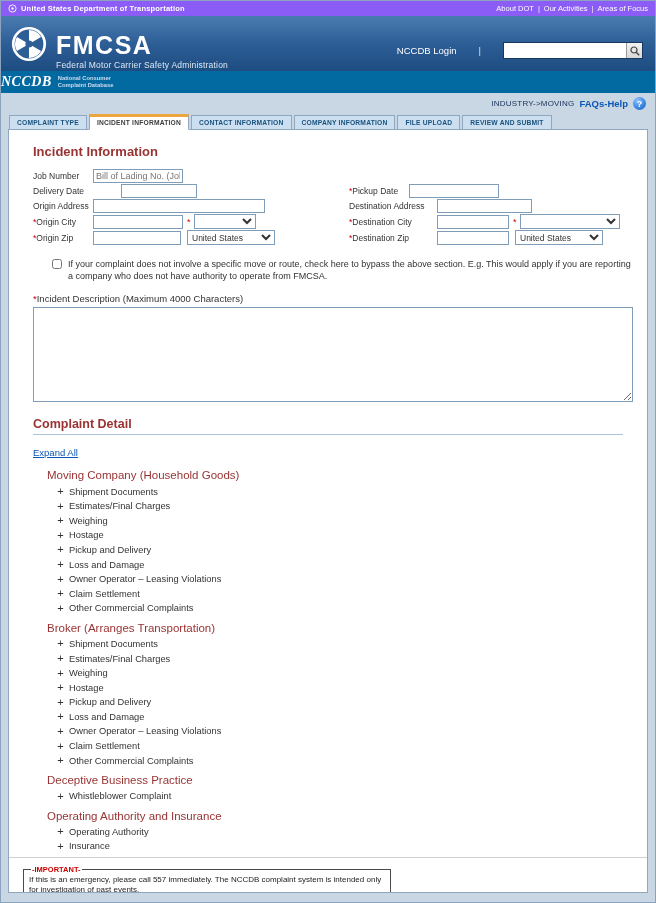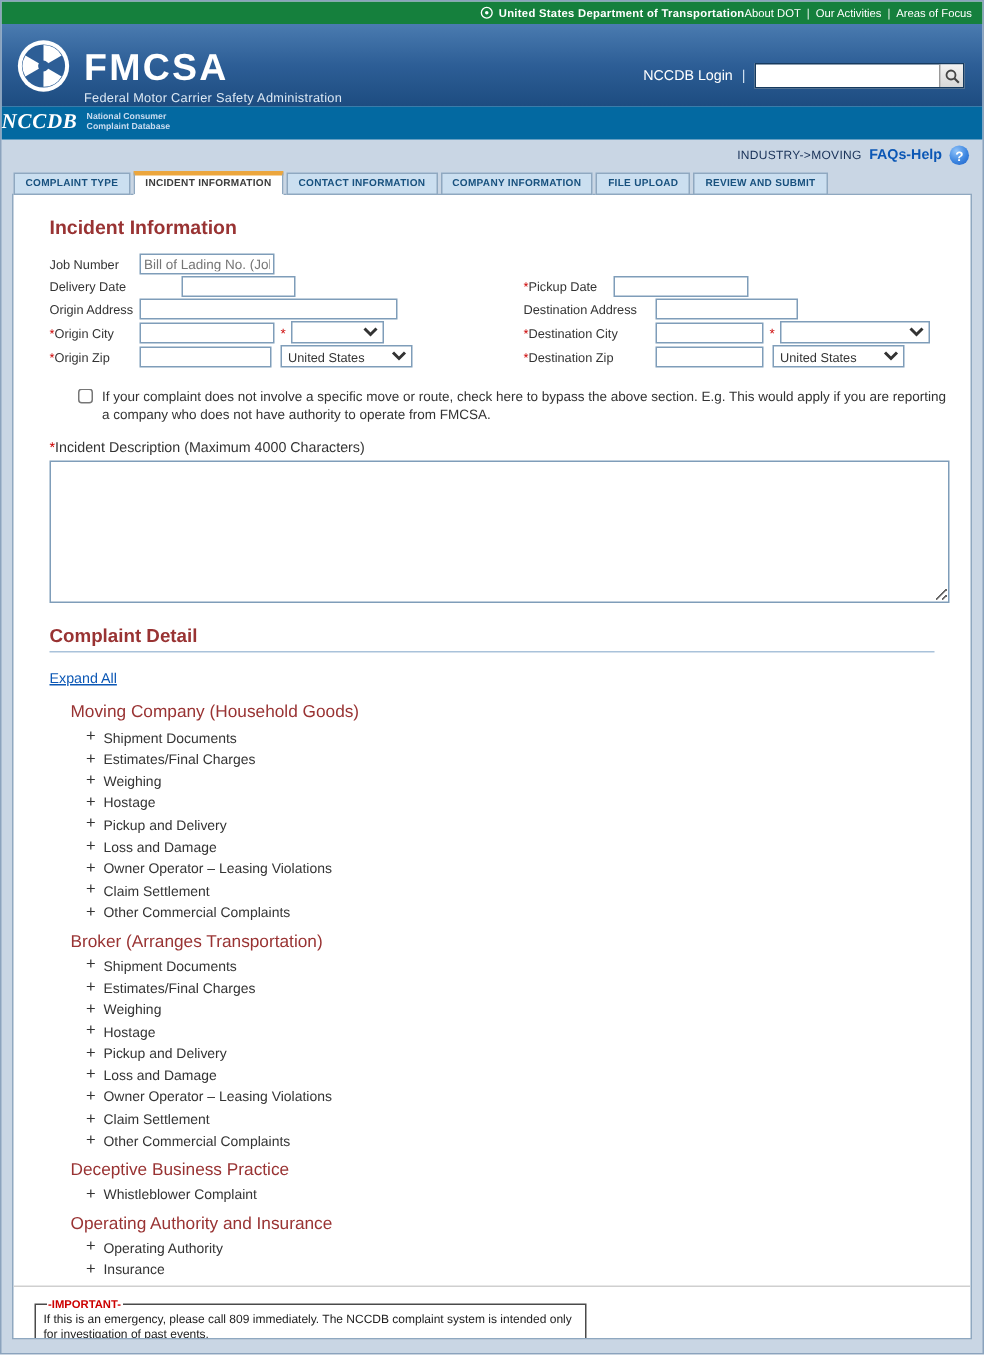--- a/index.html
+++ b/index.html
@@ -1,30 +1,30 @@
 <!DOCTYPE html>
 <html><head>
 <meta charset="utf-8">
 <title>NCCDB - Incident Information</title>
 <style>
 *{box-sizing:border-box;margin:0;padding:0;}
 body{width:656px;height:903px;background:#c9d6e4;font-family:"Liberation Sans","DejaVu Sans",sans-serif;}
 .page{width:656px;height:903px;display:flex;flex-direction:column;overflow:hidden;background:#c9d6e4;border:1px solid #8ba3bd;}
 
-.topbar{flex:0 0 15px;background:#15803d;color:#fff;display:flex;justify-content:flex-end;align-items:center;padding:0 7px;font-size:7.5px;}
+.topbar{flex:0 0 15px;background:#8b5cf6;color:#fff;display:flex;justify-content:space-between;align-items:center;padding:0 7px;font-size:7.5px;}
 .topbar-left{display:flex;align-items:center;gap:4px;font-weight:bold;letter-spacing:.2px;}
 .topbar-right{display:flex;align-items:center;gap:4px;}
 .topbar-right a{color:#fff;text-decoration:none;cursor:pointer;}
 .topbar .sep{opacity:.9;}
 
 .header{flex:0 0 55px;background:linear-gradient(180deg,#4a7bb0 0%,#2d5e96 50%,#1d4c80 100%);display:flex;justify-content:space-between;align-items:center;padding:0 12px 0 10px;}
 .brand{display:flex;align-items:center;gap:9px;}
 .brand-name{color:#fff;font-size:25px;font-weight:bold;letter-spacing:1.5px;line-height:1;margin-top:15px;}
 .brand-sub{color:#dce8f4;font-size:8.5px;margin-top:2px;letter-spacing:.2px;}
-.header-right{display:flex;align-items:center;gap:6px;margin-top:14px;}
+.header-right{display:flex;align-items:center;gap:22px;margin-top:14px;}
 .login-link{color:#fff;font-size:9.5px;text-decoration:none;cursor:pointer;}
 .pipe{color:#cfe0f0;font-size:9.5px;}
 .searchbox{display:flex;align-items:stretch;background:#fff;border:1px solid #163a5e;height:17px;width:140px;}
 .searchbox input{flex:1;min-width:0;border:none;outline:none;font-size:9px;padding:0 3px;background:transparent;}
 .search-btn{flex:0 0 16px;background:linear-gradient(#f2f2f2,#d8d8d8);border:none;border-left:1px solid #999;display:flex;align-items:center;justify-content:center;cursor:pointer;padding:0;}
 
 .nccdb-bar{flex:0 0 22px;background:#0369a1;display:flex;align-items:center;gap:6px;padding:0 0;}
 .nccdb-logo{color:#fff;font-family:"Liberation Serif","DejaVu Serif",serif;font-style:italic;font-weight:bold;font-size:14px;letter-spacing:.5px;}
 .nccdb-tag{color:#c9dcf0;font-size:5.8px;line-height:1.25;font-weight:bold;}
 
@@ -330,18 +330,18 @@
               <span class="item-label">Insurance</span>
             </div>
         </div>
 
       </div>
     </div>
 
     <div class="panel-footer">
       <fieldset class="important">
         <legend>IMPORTANT</legend>
-        <span class="important-text">If this is an emergency, please call 809 immediately. The NCCDB complaint system is intended only for investigation of past events.</span>
+        <span class="important-text">If this is an emergency, please call 557 immediately. The NCCDB complaint system is intended only for investigation of past events.</span>
       </fieldset>
     </div>
   </div>
 
 </div>
 
 </body></html>

